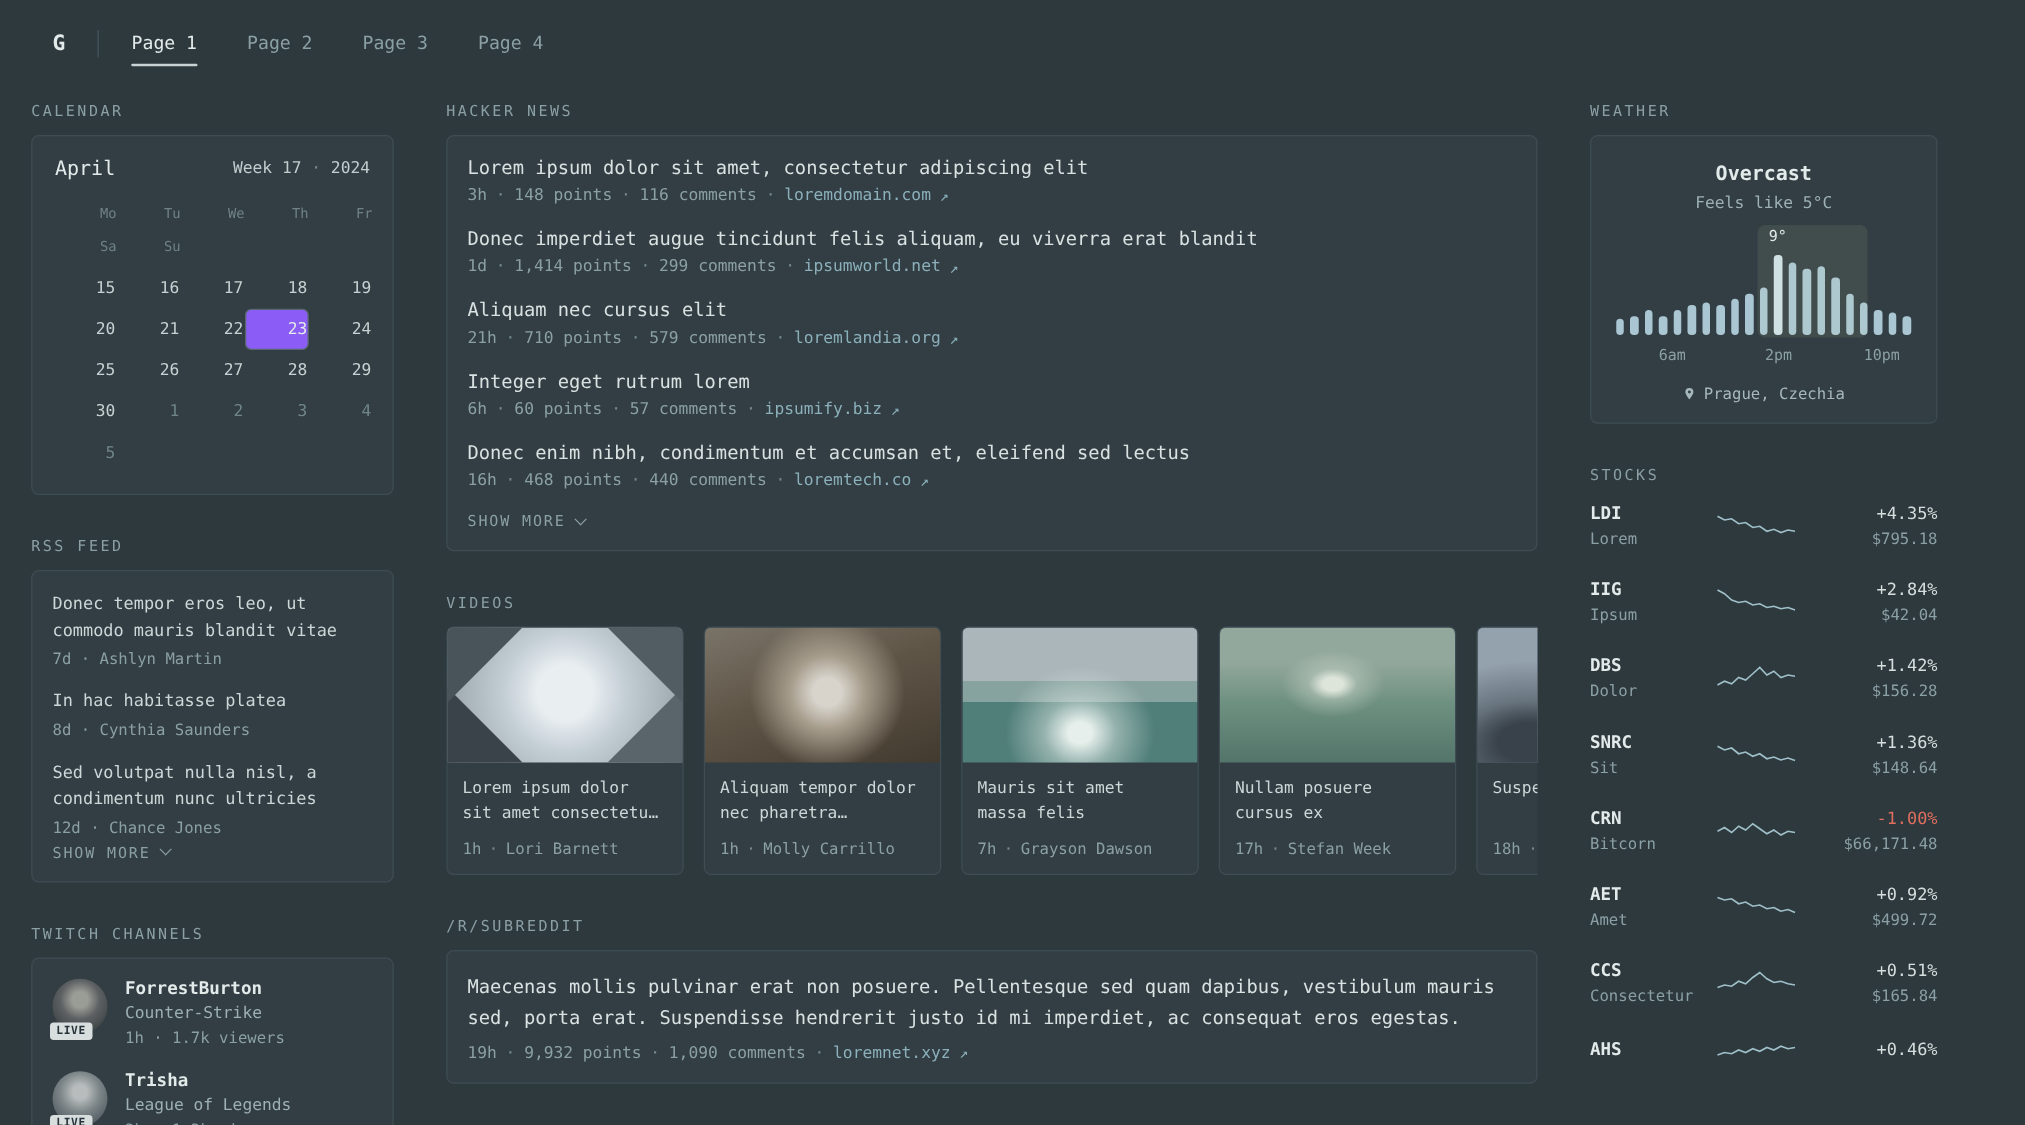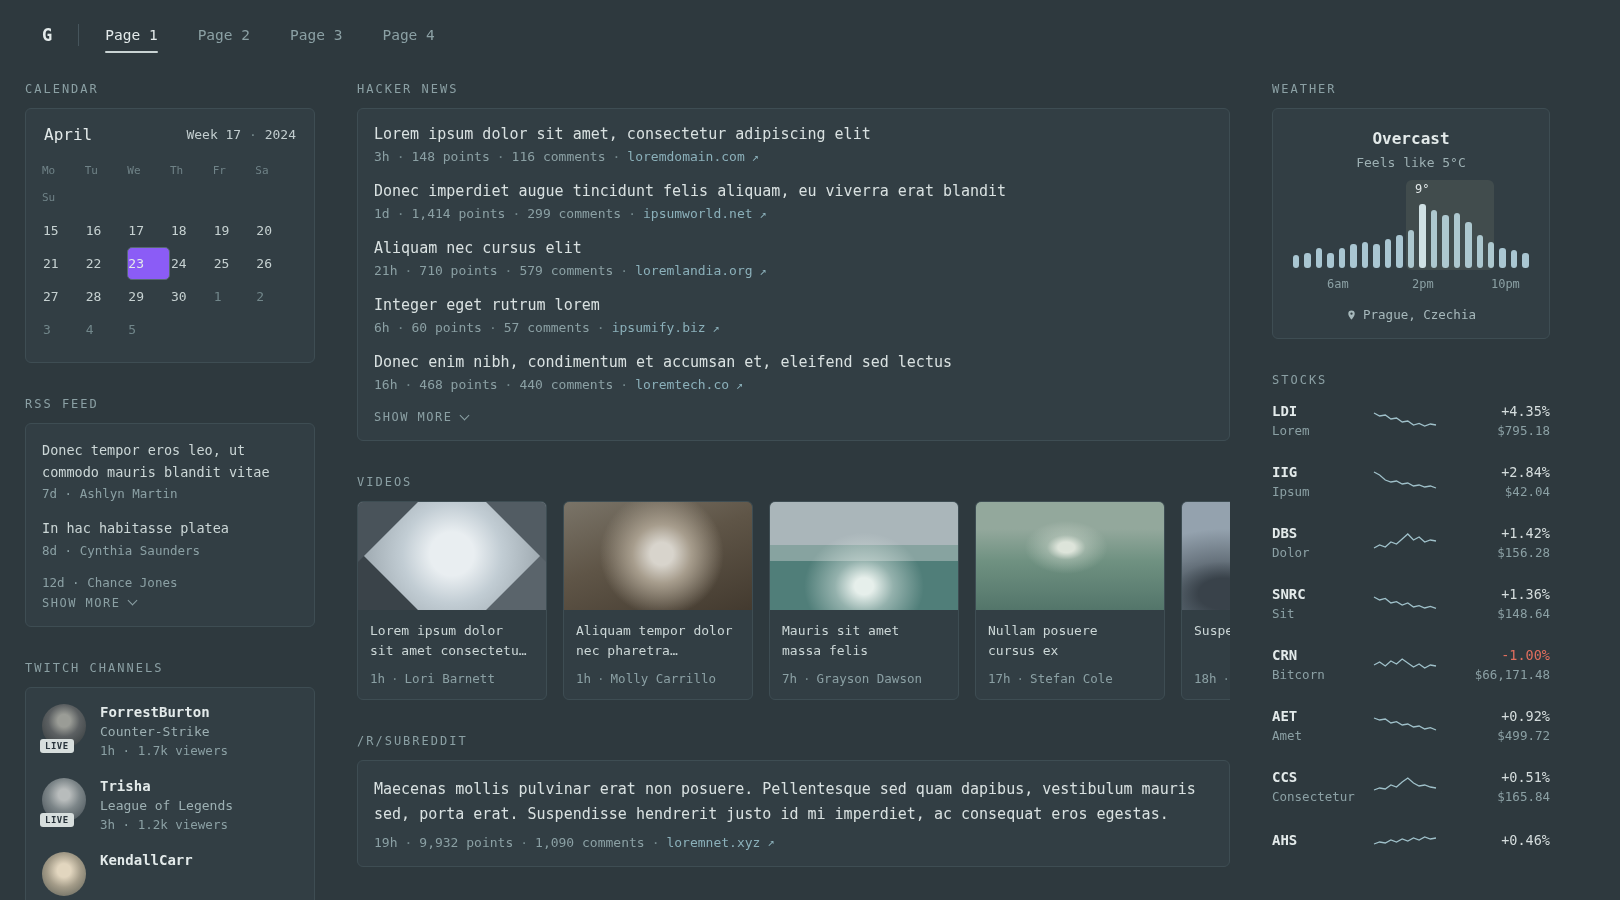--- a/index.html
+++ b/index.html
@@ -38,21 +38,21 @@
   .card{border:1px solid var(--border);border-radius:6px;background:var(--card);padding:16px}
   .sep{color:var(--dim)}
 
   .show-more{display:flex;align-items:center;gap:8px;color:var(--mut);font-size:12px;letter-spacing:1.5px;cursor:pointer;margin-top:6px}
   .chev{width:7px;height:7px;border-right:1.5px solid var(--mut);border-bottom:1.5px solid var(--mut);transform:rotate(45deg);margin-top:-4px}
 
   
   .cal-head{display:flex;justify-content:space-between;align-items:center;margin-bottom:16px;padding:0 2px}
   .cal-month{font-size:16px;color:var(--txt-bright)}
   .cal-week{font-size:13px;color:#c2cdcf}
-  .cal-grid{display:grid;grid-template-columns:repeat(6,1fr);text-align:left}
+  .cal-grid{display:grid;grid-template-columns:repeat(5,1fr);text-align:right}
   .cal-wd{font-size:11px;color:#6f8287;padding:4px 0 10px}
   .cal-day{font-size:13px;color:#c6d1d1;padding:8px 0;border:1px solid transparent;border-radius:5px}
   .cal-day.out{color:#71868a}
   .cal-day.today{background:#8b5cf6;border-color:#57696f;color:var(--txt-bright)}
 
   
   .rss-item{margin-bottom:17px}
   .rss-item:last-child{margin-bottom:6px}
   .rss-title{font-size:13.5px;line-height:1.6;color:#ccd7d7;cursor:pointer}
   .rss-meta{font-size:12.5px;color:var(--mut);margin-top:3px}
@@ -236,20 +236,21 @@
               <div class="rss-title">Donec tempor eros leo, ut commodo mauris blandit vitae</div>
               <div class="rss-meta">7d · Ashlyn Martin</div>
             </div>
 
             <div class="rss-item">
               <div class="rss-title">In hac habitasse platea</div>
               <div class="rss-meta">8d · Cynthia Saunders</div>
             </div>
 
             <div class="rss-item">
+              <div class="rss-title">Sed volutpat nulla nisl, a condimentum nunc ultricies</div>
               <div class="rss-meta">12d · Chance Jones</div>
             </div>
           </div>
         <div class="show-more">
           <span>SHOW MORE</span>
           <span class="chev"></span>
         </div>
       </div>
     </section>
 
@@ -420,21 +421,21 @@
             </div>
           </div>
 
           <div class="video-card">
             <div class="thumb thumb-t4"></div>
             <div class="video-body">
               <div class="video-title">Nullam posuere cursus ex</div>
               <div class="video-meta">
                 <span>17h</span>
                 <span class="sep">·</span>
-                <span>Stefan Cole</span>
+                <span>Stefan Week</span>
               </div>
             </div>
           </div>
 
           <div class="video-card">
             <div class="thumb thumb-t5"></div>
             <div class="video-body">
               <div class="video-title">Suspendisse diam</div>
               <div class="video-meta">
                 <span>18h</span>

